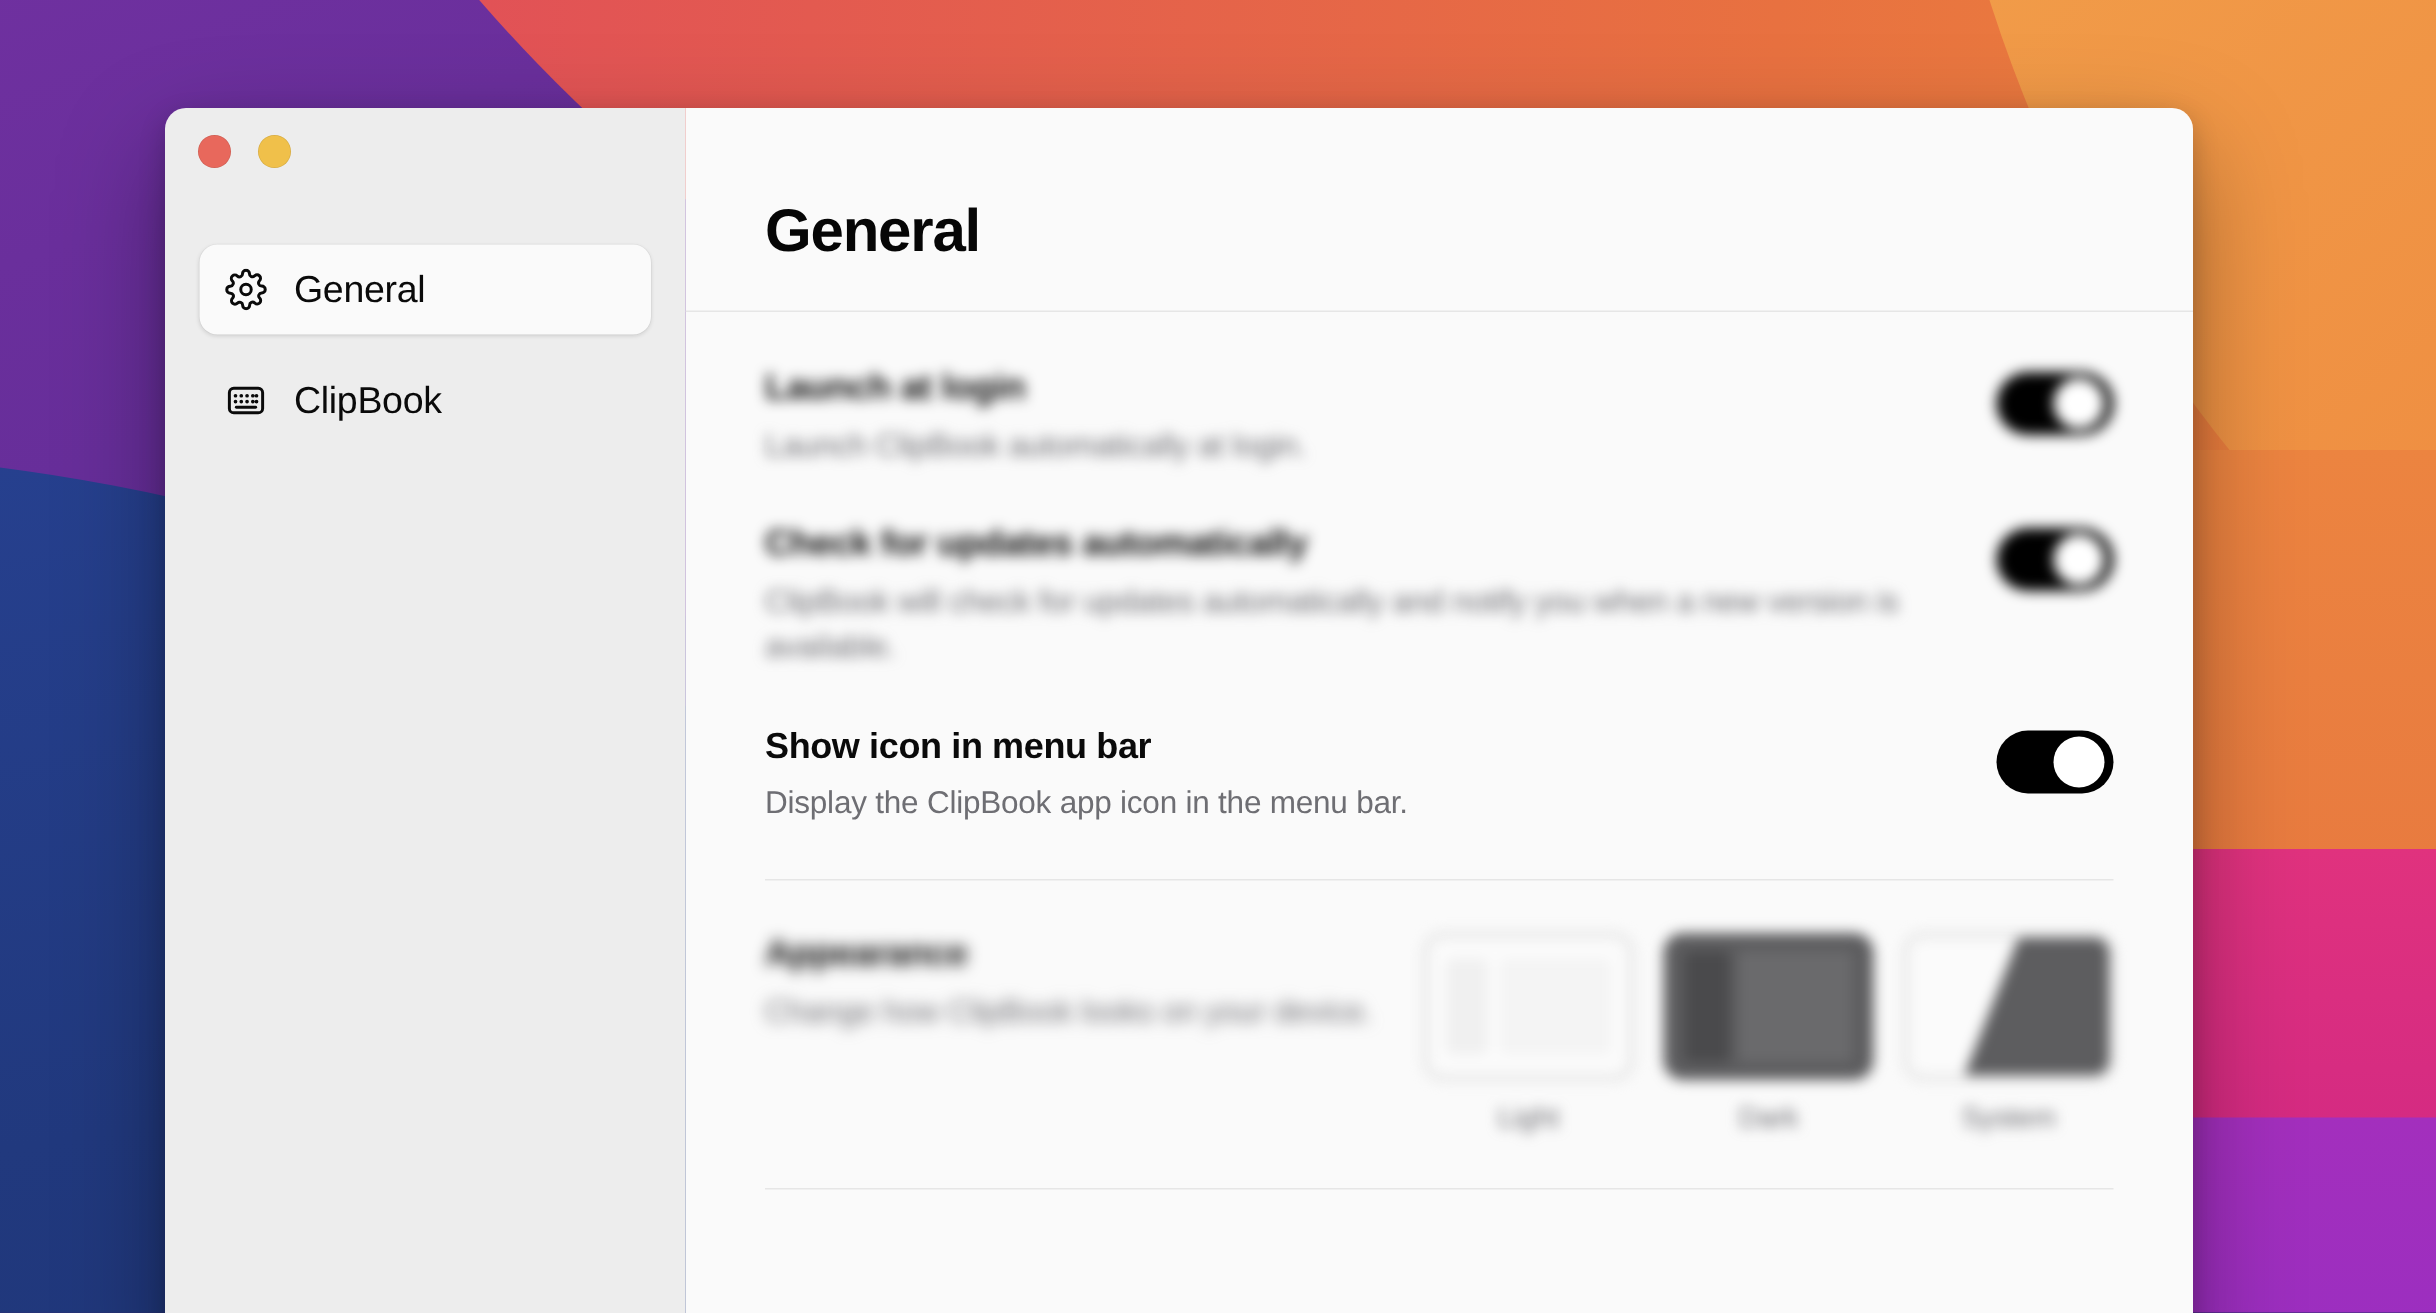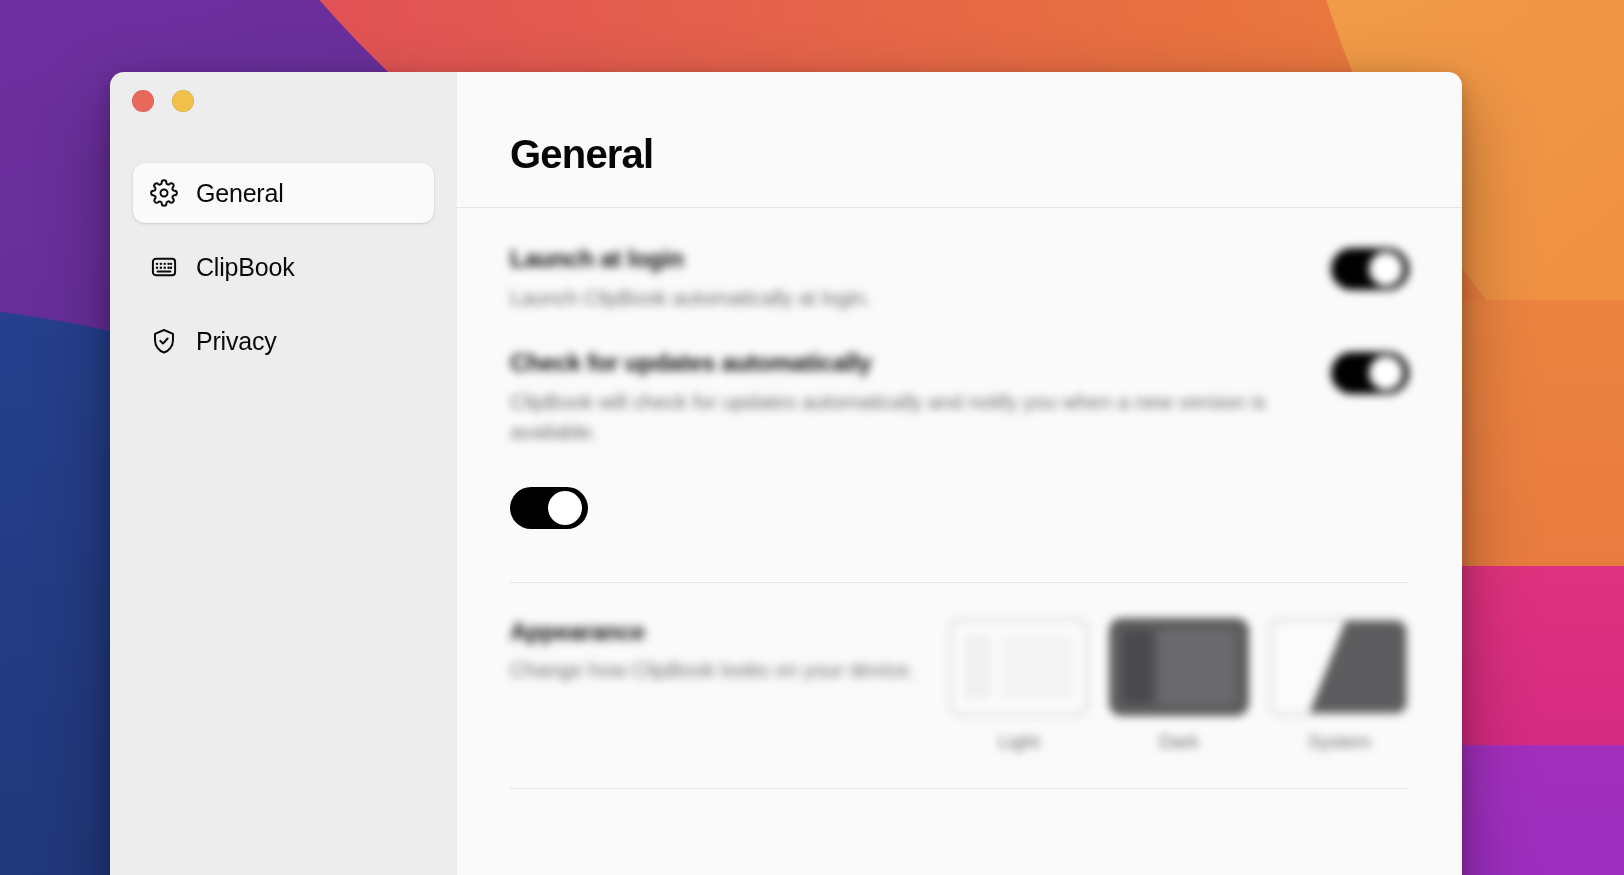--- a/index.html
+++ b/index.html
@@ -185,29 +185,20 @@
           <svg width="28" height="28" viewBox="0 0 24 24" fill="none" stroke="#0a0a0a" stroke-width="1.7" stroke-linecap="round" stroke-linejoin="round">
             <rect x="2.5" y="5" width="19" height="14" rx="2.5"></rect>
             <path d="M6 9.3h.01M9.3 9.3h.01M12.6 9.3h.01M15.9 9.3h.01M18 9.3h.01" stroke-width="2.1"></path>
             <path d="M6 12.6h.01M9.3 12.6h.01M12.6 12.6h.01M15.9 12.6h.01M18 12.6h.01" stroke-width="2.1"></path>
             <path d="M6.5 15.8h11"></path>
           </svg>
         </span>
         <span class="navlabel">ClipBook</span>
       </div>
 
-      <div class="navitem">
-        <span class="navicon">
-          <svg width="28" height="28" viewBox="0 0 24 24" fill="none" stroke="#0a0a0a" stroke-width="1.7" stroke-linecap="round" stroke-linejoin="round">
-            <path d="M12 2.6 4.3 5.9v5.5c0 4.7 3.2 9.1 7.7 10.4 4.5-1.3 7.7-5.7 7.7-10.4V5.9z"></path>
-            <path d="M8.8 11.9l2.3 2.3 4-4.3"></path>
-          </svg>
-        </span>
-        <span class="navlabel">Privacy</span>
-      </div>
 
     </div>
   </div>
 
   <div id="content">
 
     <div id="content-header">
       <div id="page-title">General</div>
     </div>
     <div class="hr-full"></div>
@@ -232,20 +223,24 @@
           <div class="row-desc">ClipBook will check for updates automatically and notify you when a new version is available.</div>
         </div>
         <div class="row-ctl blur-mid">
           <div class="toggle">
             <div class="knob"></div>
           </div>
         </div>
       </div>
 
       <div class="row">
+        <div class="row-text">
+          <div class="row-title">Show icon in menu bar</div>
+          <div class="row-desc">Display the ClipBook app icon in the menu bar.</div>
+        </div>
         <div class="row-ctl">
           <div class="toggle">
             <div class="knob"></div>
           </div>
         </div>
       </div>
 
       <div class="hr-inset"></div>
 
       <div id="appearance-row">

